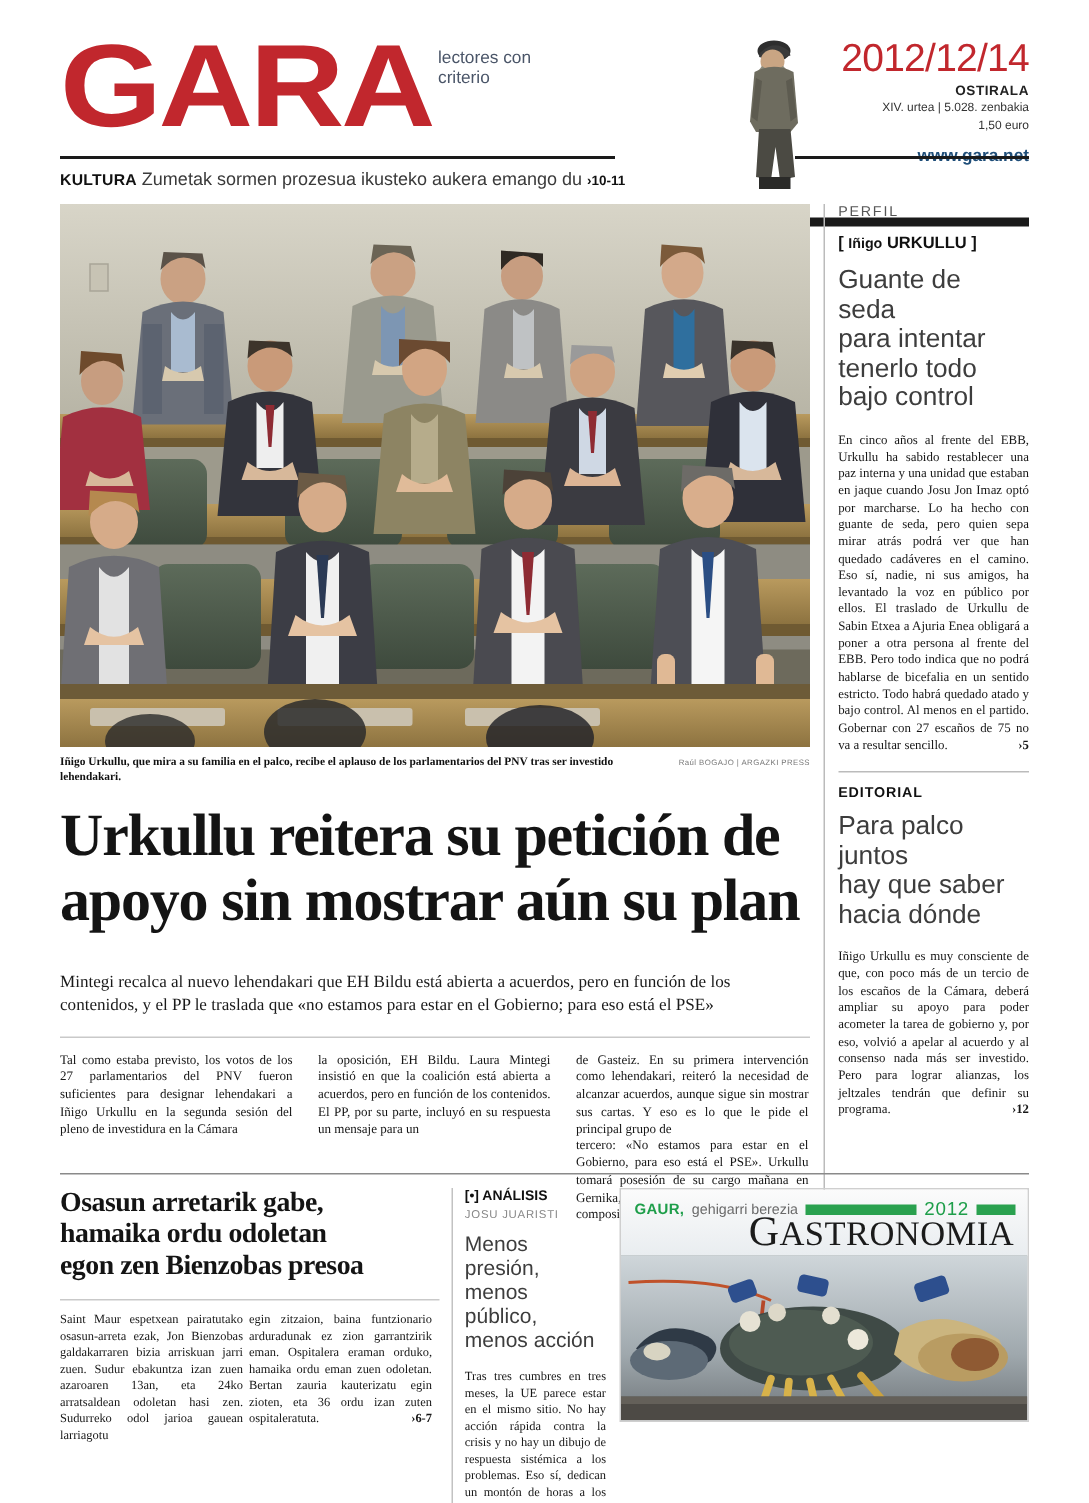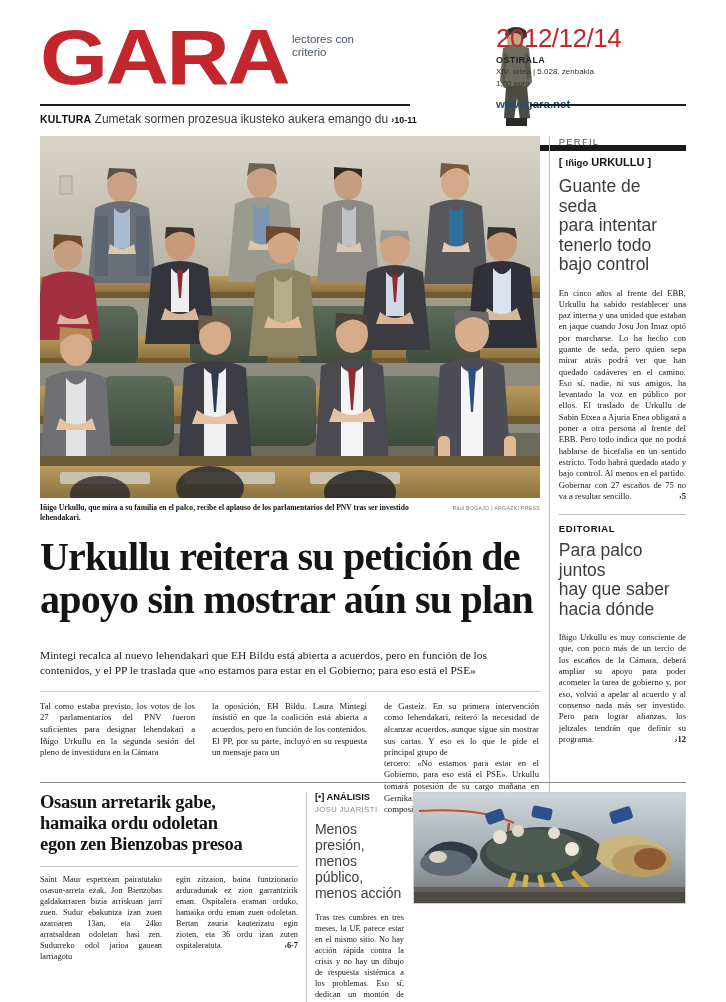--- a/index.html
+++ b/index.html
@@ -21,21 +21,21 @@
     font-weight:bold;font-size:78px;line-height:78px;
     letter-spacing:-2px;
     color:#c1272d;
     transform:scaleX(1.12);transform-origin:left top;
   }
   .tagline{
     position:absolute;left:252px;top:33px;
     font-size:11.5px;line-height:13px;color:#4a5568;
     width:70px;
   }
-  .dateblock{position:absolute;right:0;top:24px;width:190px;}
+  .dateblock{position:absolute;right:0;top:24px;text-align:right;width:190px;}
   .date-main{font-size:26px;color:#c1272d;font-weight:normal;letter-spacing:-.5px;line-height:28px;}
   .date-day{font-size:9px;font-weight:bold;color:#222;letter-spacing:.4px;margin-top:3px;}
   .date-meta{font-size:8px;color:#333;line-height:10px;margin-top:2px;}
   .date-url{font-size:11.5px;color:#1f4e79;font-weight:bold;margin-top:9px;}
 
   .walker{
     position:absolute;left:455px;top:22px;width:42px;height:108px;
   }
 
   .mast-rule{position:absolute;left:0;right:0;top:104px;height:2px;background:#1a1a1a;}
@@ -112,21 +112,21 @@
   .b-left{width:258px;}
   .b-sep{width:1px;background:#c2c2c2;margin:0 8px;}
   .b-mid{width:96px;}
   .b-right{width:273px;margin-left:9px;}
 
   .b-headline{
     font-family:"Liberation Serif", serif;font-weight:bold;
     font-size:18.5px;line-height:21px;color:#141414;letter-spacing:-.3px;
   }
   .b-rule{height:1px;background:#c9c9c9;margin:11px 0 7px;}
-  .b-cols{display:flex;gap:14px;}
+  .b-cols{display:flex;gap:4px;}
   .b-cols p{
     font-family:"Liberation Serif", serif;
     font-size:8.3px;line-height:11px;text-align:justify;margin:0;width:122px;color:#161616;
   }
   .b-cols .pg{font-weight:bold;float:right;font-size:8.3px;}
 
   .an-kicker{font-size:9.3px;font-weight:bold;color:#111;}
   .an-author{font-size:7.6px;color:#888;letter-spacing:.5px;margin-top:3px;}
   .an-title{font-size:14px;line-height:16px;color:#3d3d3d;margin-top:7px;}
   .an-body{
@@ -462,20 +462,32 @@
         <span>menos acción</span>
       </div>
       <div class="an-body">
         <span>Tras tres cumbres en tres meses, la UE parece estar en el mismo sitio. No hay acción rápida contra la crisis y no hay un dibujo de respuesta sistémica a los problemas. Eso sí, dedican un montón de horas a los bancos</span>
         <span class="pg">›8-9</span>
       </div>
     </div>
 
     <div class="b-right">
       <div class="ad">
+        <div class="ad-top">
+          <div class="ad-line1">
+            <span class="ad-gaur">GAUR,</span>
+            <span class="ad-sub">gehigarri berezia</span>
+            <span class="ad-bar"></span>
+            <span class="ad-2012">2012</span>
+            <span class="ad-bar2"></span>
+          </div>
+          <div class="ad-title">
+            <span class="cap">G</span><span>ASTRONOMIA</span>
+          </div>
+        </div>
         <div class="ad-photo">
           <svg width="271" height="110" viewBox="0 0 271 110" preserveAspectRatio="none">
             <defs>
               <linearGradient id="bg2" x1="0" y1="0" x2="0" y2="1">
                 <stop offset="0%" stop-color="#cfd6da"></stop>
                 <stop offset="60%" stop-color="#9fa8ad"></stop>
                 <stop offset="100%" stop-color="#6f7579"></stop>
               </linearGradient>
             </defs>
             <rect width="271" height="110" fill="url(#bg2)"></rect>

